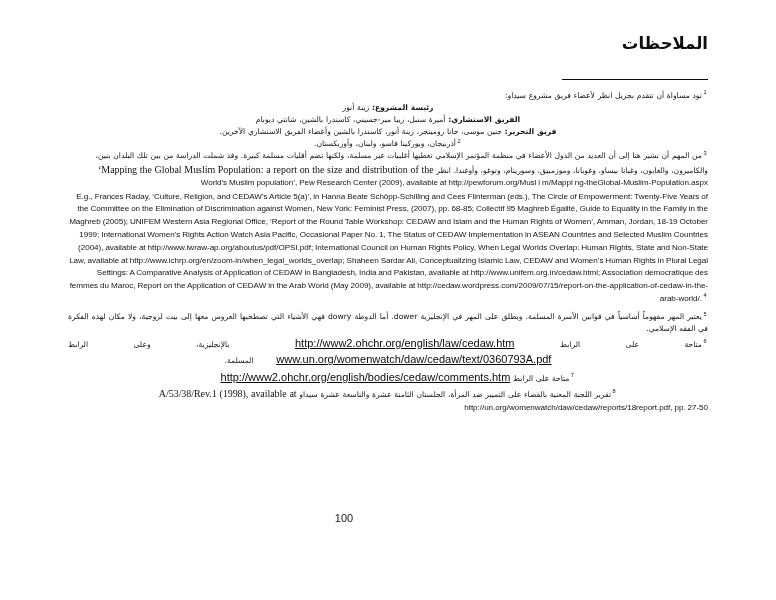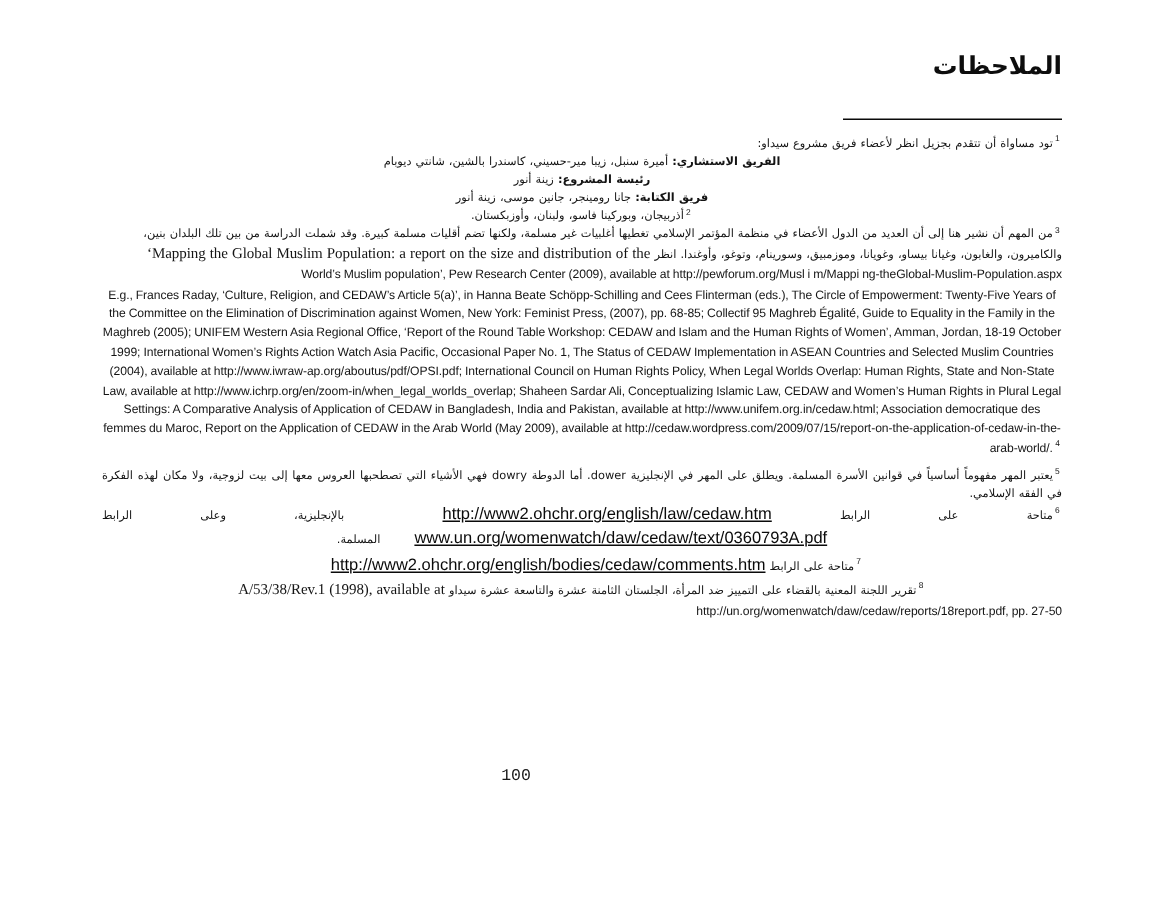--- a/index.html
+++ b/index.html
@@ -75,21 +75,21 @@
     text-align: justify;
     text-align-last: right;
     font-family: "DejaVu Sans", "Liberation Sans", sans-serif;
     word-spacing: 0.3px;
   }
   .note.rtl-center-last { text-align-last: center; }
 
   
   .note.ltr {
     direction: ltr;
-    text-align: center;
+    text-align: right;
     font-family: "Liberation Sans", "DejaVu Sans", sans-serif;
     font-size: 8.1px;
     line-height: 1.58;
     letter-spacing: -0.05px;
     word-spacing: -0.2px;
   }
 
   
   .note.mixed {
     direction: rtl;
@@ -132,44 +132,44 @@
 
   
   .page-number {
     position: absolute;
     top: 512px;
     left: 0;
     width: 688px;
     text-align: center;
     font-size: 11px;
     color: #1a1a1a;
-    font-family: Liberation Mono, monospace;
+    font-family: Liberation Sans, sans-serif;
     direction: ltr;
   }
 </style>
 </head>
 <body>
 
 <div class="page">
 
   <div class="page-heading">الملاحظات</div>
 
   <div class="footnote-rule"></div>
 
   <div class="notes-body">
 
     <p class="note"><span class="fn-num">1</span><span>تود مساواة أن تتقدم بجزيل انظر لأعضاء فريق مشروع سيداو:</span></p>
 
+    <p class="note rtl-center-last"><span class="lbl">رئيسة المشروع:</span> <span>زينة أنور</span></p>
+
     <p class="note rtl-center-last"><span class="lbl">الفريق الاستشاري:</span> <span>أميرة سنبل، زيبا مير-حسيني، كاسندرا بالشين، شانتي ديوبام</span></p>
 
-    <p class="note rtl-center-last"><span class="lbl">رئيسة المشروع:</span> <span>زينة أنور</span></p>
-
-    <p class="note rtl-center-last"><span class="lbl">فريق الكتابة:</span> <span>جانا رومينجر، جانين موسى، زينة أنور</span></p>
 
 
+    <p class="note rtl-center-last"><span class="lbl">فريق التحرير:</span> <span>جنين موسى، جانا رومينجر، زينة أنور، كاسندرا بالشين وأعضاء الفريق الاستشاري الآخرين.</span></p>
 
     <p class="note rtl-center-last"><span class="fn-num">2</span><span>أذربيجان، وبوركينا فاسو، ولبنان، وأوزبكستان.</span></p>
 
     <p class="note mixed"><span class="fn-num">3</span><span>من المهم أن نشير هنا إلى أن العديد من الدول الأعضاء في منظمة المؤتمر الإسلامي تغطيها أغلبيات غير مسلمة، ولكنها تضم أقليات مسلمة كبيرة. وقد شملت الدراسة من بين تلك البلدان بنين، والكاميرون، والغابون، وغيانا بيساو، وغويانا، وموزمبيق، وسورينام، وتوغو، وأوغندا. انظر</span> <span class="en">‘Mapping the Global Muslim Population: a report on the size and distribution of the</span></p>
     <p class="note ltr">World’s Muslim population’, Pew Research Center (2009), available at http://pewforum.org/Musl i m/Mappi ng-theGlobal-Muslim-Population.aspx</p>
 
     <p class="note ltr"><span>E.g., Frances Raday, ‘Culture, Religion, and CEDAW’s Article 5(a)’, in Hanna Beate Schöpp-Schilling and Cees Flinterman (eds.), The Circle of Empowerment: Twenty-Five Years of the Committee on the Elimination of Discrimination against Women, New York: Feminist Press, (2007), pp. 68-85; Collectif 95 Maghreb Égalité, Guide to Equality in the Family in the Maghreb (2005); UNIFEM Western Asia Regional Office, ‘Report of the Round Table Workshop: CEDAW and Islam and the Human Rights of Women’, Amman, Jordan, 18-19 October 1999; International Women’s Rights Action Watch Asia Pacific, Occasional Paper No. 1, The Status of CEDAW Implementation in ASEAN Countries and Selected Muslim Countries (2004), available at http://www.iwraw-ap.org/aboutus/pdf/OPSI.pdf; International Council on Human Rights Policy, When Legal Worlds Overlap: Human Rights, State and Non-State Law, available at http://www.ichrp.org/en/zoom-in/when_legal_worlds_overlap; Shaheen Sardar Ali, Conceptualizing Islamic Law, CEDAW and Women’s Human Rights in Plural Legal Settings: A Comparative Analysis of Application of CEDAW in Bangladesh, India and Pakistan, available at http://www.unifem.org.in/cedaw.html; Association democratique des femmes du Maroc, Report on the Application of CEDAW in the Arab World (May 2009), available at http://cedaw.wordpress.com/2009/07/15/report-on-the-application-of-cedaw-in-the-arab-world/.</span><span class="fn-num">4</span></p>
 
     <div class="spacer-sm"></div>
 

